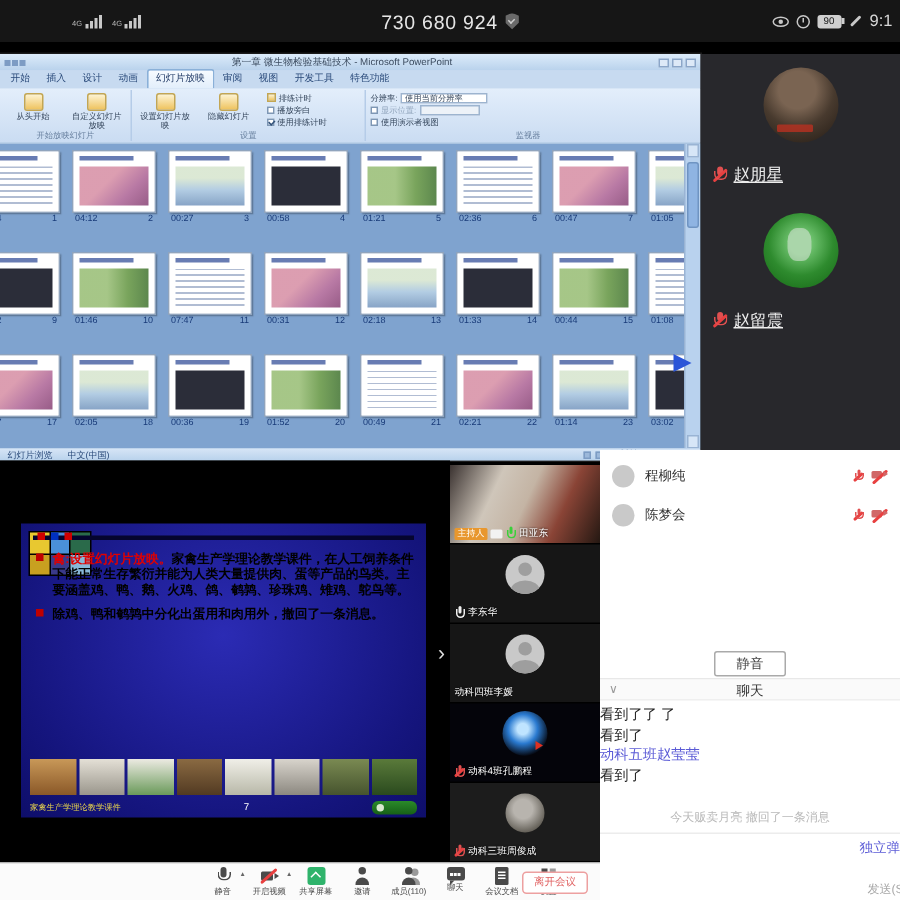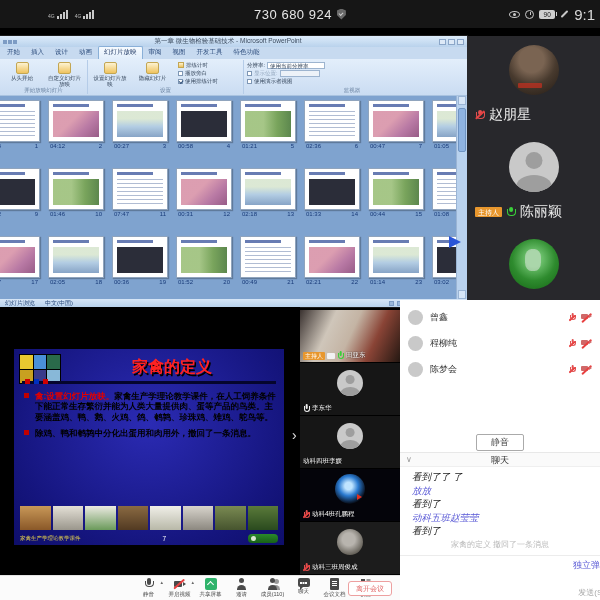--- a/index.html
+++ b/index.html
@@ -25,21 +25,21 @@
     border-left:1px solid #cfcfcf;border-bottom:1px solid #cfcfcf;transform:rotate(-45deg);}
   .sb-right{display:flex;align-items:center;gap:5px;}
   .ic-eye{width:11px;height:7px;border:1px solid #c8c8c8;border-radius:50%;position:relative;}
   .ic-eye::after{content:"";position:absolute;left:3px;top:1.2px;width:3px;height:3px;border-radius:50%;background:#c8c8c8;}
   .ic-clock{width:9px;height:9px;border:1px solid #c8c8c8;border-radius:50%;position:relative;}
   .ic-clock::after{content:"";position:absolute;left:3.6px;top:1.5px;width:1px;height:3px;background:#c8c8c8;}
   .ic-batt{min-width:16px;height:9px;background:#cfcfcf;border-radius:2px;color:#161616;
     font-size:6.5px;line-height:9px;text-align:center;padding:0 1px;position:relative;}
   .ic-batt::after{content:"";position:absolute;right:-2px;top:2.5px;width:1.5px;height:4px;background:#cfcfcf;}
   .ic-pencil{width:9px;height:2px;background:#c8c8c8;transform:rotate(-45deg);border-radius:1px;}
-  .sb-time{font-size:15px;color:#d8d8d8;margin-right:-3px;}
+  .sb-time{font-size:11px;color:#d8d8d8;margin-right:-3px;}
 
   
   .ppt{position:absolute;left:0;top:36px;width:467px;height:271px;background:#cfe0f3;outline:1px solid #1b1b1b;}
   .ppt-titlebar{position:absolute;left:0;top:0;right:0;height:11px;
     background:linear-gradient(#dcebfa,#b9d2ec);display:flex;align-items:center;padding:0 3px;gap:3px;}
   .qat{display:flex;gap:1px;}
   .qat i{width:4px;height:4px;background:#7d9cc4;display:inline-block;}
   .ppt-title{flex:1;text-align:center;font-size:6.5px;color:#3c4c60;white-space:nowrap;
     overflow:hidden;text-overflow:ellipsis;}
   .winctl{display:flex;gap:2px;}
@@ -101,21 +101,21 @@
   .ptile{height:88px;position:relative;}
   .pav{width:50px;height:50px;border-radius:50%;margin:9px auto 0;}
   .av-photo{background:radial-gradient(circle at 45% 30%,#7a6452 0 28%,#483a2e 55%,#221a14 100%);position:relative;overflow:hidden;}
   .av-photo::after{content:"";position:absolute;bottom:7px;left:9px;width:24px;height:5px;background:#c03020;opacity:.75;border-radius:1px;}
   .av-green{background:radial-gradient(circle at 50% 40%,#6cc06c 0 20%,#2e8b2e 55%,#146414 100%);position:relative;overflow:hidden;}
   .av-green::after{content:"";position:absolute;left:16px;top:10px;width:16px;height:22px;background:#dfe8df;opacity:.55;border-radius:40%;}
   .sil{background:#c9c9c9;border-radius:50%;position:relative;overflow:hidden;}
   .sil::before{content:"";position:absolute;top:20%;left:50%;transform:translateX(-50%);width:34%;height:34%;background:#9e9e9e;border-radius:50%;}
   .sil::after{content:"";position:absolute;bottom:-14%;left:50%;transform:translateX(-50%);width:72%;height:48%;background:#9e9e9e;border-radius:50% 50% 0 0;}
   .prow{position:absolute;left:8px;bottom:9px;display:flex;align-items:center;gap:4px;}
-  .pname{font-size:14px;color:#ededed;}
+  .pname{font-size:11px;color:#ededed;text-decoration:underline;}
   .hostbadge{font-size:7px;padding:1.5px 3px;background:#E8972E;color:#fff;border-radius:1px;line-height:1;white-space:nowrap;}
 
   
   .mic{position:relative;display:inline-block;}
   .mic.lg{width:10px;height:11px;}
   .mic.sm{width:7px;height:9px;}
   .mic.xs{width:7px;height:9px;}
   .mic::before{content:"";position:absolute;left:50%;top:0;transform:translateX(-50%);width:38%;height:52%;
     background:currentColor;border-radius:2px;}
   .mic::after{content:"";position:absolute;left:14%;top:26%;width:64%;height:50%;
@@ -190,21 +190,21 @@
   .mav{width:15px;height:15px;border-radius:50%;display:inline-block;margin-right:7px;flex:0 0 auto;}
   .mname{font-size:9px;color:#333;}
   .mrow .mic{margin-left:auto;}
   .mutebtn{position:absolute;left:50%;transform:translateX(-50%);top:134px;font-size:9px;color:#444;
     border:1px solid #aaa;border-radius:2px;background:#fff;padding:2px 14px;line-height:1.2;}
   .chat{position:absolute;left:0;top:152px;right:0;bottom:0;border-top:1px solid #e8e8e8;}
   .chat-head{height:14px;background:#fafafa;border-bottom:1px solid #efefef;position:relative;
     text-align:center;font-size:9px;color:#333;line-height:14px;}
   .chev-dn{position:absolute;left:6px;top:0;color:#999;font-size:8px;}
   .chev-dn::after{content:"\2228";}
-  .cmsgs{padding:3px 12px 0;font-style:italic;}
+  .cmsgs{padding:3px 0 0;}
   .cmsg{font-size:9.5px;color:#222;line-height:13.5px;white-space:nowrap;overflow:hidden;}
   .cmsg.snd{color:#5B5BD6;}
   .recall{position:absolute;left:0;right:0;top:86px;text-align:center;font-size:8px;color:#b8b8b8;white-space:nowrap;}
   .chatdiv{position:absolute;left:0;right:0;top:102px;border-top:1px solid #ececec;}
   .popout{position:absolute;top:106px;right:-9px;font-size:9px;color:#5B5BD6;white-space:nowrap;}
   .chat-input{position:absolute;left:6px;top:120px;width:160px;border:none;outline:none;
     font-size:9px;color:#333;font-family:"Liberation Sans",sans-serif;background:transparent;}
   .chat-input::placeholder{color:#c0c0c0;}
   .sendlbl{position:absolute;right:-5px;bottom:2px;font-size:8px;color:#a8a8a8;white-space:nowrap;}
 
@@ -598,49 +598,40 @@
       <div class="ptile">
         <div class="pav av-photo"></div>
         <div class="prow">
           <span class="mic lg m-muted">
             <i class="slash"></i>
           </span>
           <span class="pname">赵朋星</span>
         </div>
       </div>
       <div class="ptile">
-        <div class="pav sil"></div>
-        <div class="prow">
-          <span class="hostbadge">主持人</span>
-          <span class="mic lg m-on"></span>
-          <span class="pname">陈丽颖</span>
-        </div>
-      </div>
-      <div class="ptile">
         <div class="pav av-green"></div>
         <div class="prow">
           <span class="mic lg m-muted">
             <i class="slash"></i>
           </span>
           <span class="pname">赵留震</span>
         </div>
       </div>
     </aside>
 
   <section class="slidecast">
     <div class="slide">
       <div class="collage">
           <i></i>
           <i></i>
           <i></i>
           <i></i>
           <i></i>
           <i></i>
         </div>
-      <div class="stitle">家禽的定义</div>
       <div class="sdivider"></div>
       <div class="bl">
         <span class="bsq"></span>
         <p><span class="lead">禽:设置幻灯片放映。</span><span>家禽生产学理论教学课件，在人工饲养条件下能正常生存繁衍并能为人类大量提供肉、蛋等产品的鸟类。主要涵盖鸡、鸭、鹅、火鸡、鸽、鹌鹑、珍珠鸡、雉鸡、鸵鸟等。</span></p>
       </div>
       <div class="bl">
         <span class="bsq"></span>
         <p><span>除鸡、鸭和鹌鹑中分化出蛋用和肉用外，撤回了一条消息。</span></p>
       </div>
       <div class="strip">
@@ -701,30 +692,20 @@
           <span class="vname">动科三班周俊成</span>
         </div>
       </div>
     </section>
   <span class="colchev"></span>
 
   <section class="panel">
     <div class="mlist">
         <div class="mrow">
           <span class="mav" style="background: rgb(201, 201, 201);"></span>
-          <span class="mname">曾鑫</span>
-          <span class="mic xs m-muted">
-            <i class="slash"></i>
-          </span>
-          <span class="camx">
-            <i class="slash"></i>
-          </span>
-        </div>
-        <div class="mrow">
-          <span class="mav" style="background: rgb(201, 201, 201);"></span>
           <span class="mname">程柳纯</span>
           <span class="mic xs m-muted">
             <i class="slash"></i>
           </span>
           <span class="camx">
             <i class="slash"></i>
           </span>
         </div>
         <div class="mrow">
           <span class="mav" style="background: rgb(201, 201, 201);"></span>
@@ -738,26 +719,25 @@
         </div>
       </div>
     <button class="mutebtn">静音</button>
     <div class="chat">
       <div class="chat-head">
         <span class="chev-dn"></span>
         <span>聊天</span>
       </div>
       <div class="cmsgs">
           <div class="cmsg">看到了了 了</div>
-          <div class="cmsg snd">放放</div>
           <div class="cmsg">看到了</div>
           <div class="cmsg snd">动科五班赵莹莹</div>
           <div class="cmsg">看到了</div>
         </div>
-      <div class="recall">家禽的定义  撤回了一条消息</div>
+      <div class="recall">今天贩卖月亮  撤回了一条消息</div>
       <div class="chatdiv"></div>
       <a class="popout">独立弹出</a>
       <span class="sendlbl">发送(S)</span>
     </div>
   </section>
 
   <footer class="toolbar">
     <div class="titems">
         <div class="titem">
           <span class="tic ic-mic"></span>

